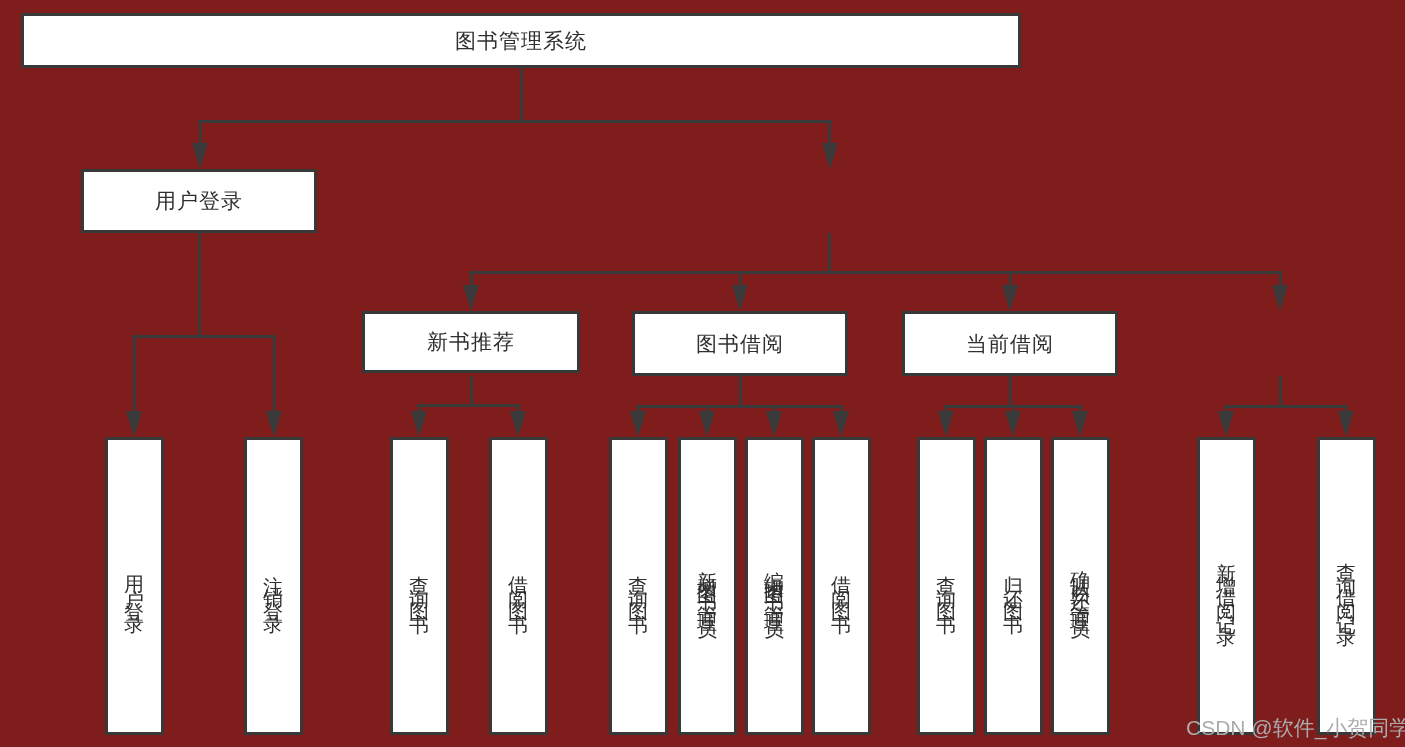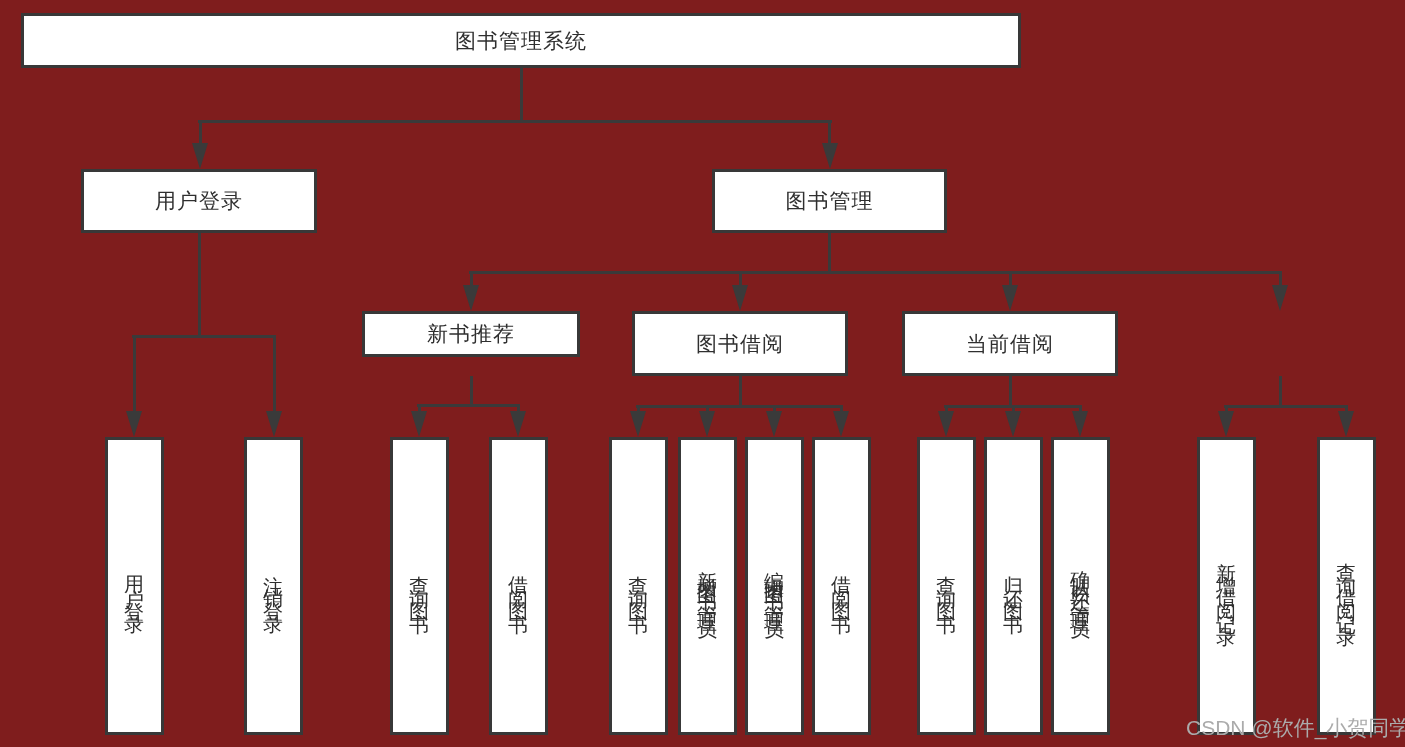--- a/index.html
+++ b/index.html
@@ -77,43 +77,40 @@
   <div class="vline" style="left:520px;top:68px;height:53px"></div>
   <div class="hline" style="left:198px;top:120px;width:634px"></div>
   <div class="vline" style="left:199px;top:120px;height:25px"></div>
   <div class="arrowhead" style="left:192px;top:143px"></div>
   <div class="vline" style="left:828px;top:120px;height:25px"></div>
   <div class="arrowhead" style="left:822px;top:143px"></div>
 
   <div class="box" style="left:81px;top:169px;width:236px;height:64px">
     <span class="hlabel">用户登录</span>
   </div>
-  <div class="box" style="left:712px;top:169px;width:235px;height:64px">
-    <span class="hlabel">图书管理</span>
-  </div>
 
   <div class="vline" style="left:198px;top:233px;height:104px"></div>
   <div class="hline" style="left:132px;top:335px;width:144px"></div>
   <div class="vline" style="left:133px;top:335px;height:76px"></div>
   <div class="arrowhead" style="left:126px;top:411px"></div>
   <div class="vline" style="left:273px;top:335px;height:76px"></div>
   <div class="arrowhead" style="left:266px;top:411px"></div>
 
   <div class="vline" style="left:828px;top:233px;height:40px"></div>
   <div class="hline" style="left:469px;top:271px;width:813px"></div>
   <div class="vline" style="left:470px;top:271px;height:16px"></div>
   <div class="arrowhead" style="left:463px;top:285px"></div>
   <div class="vline" style="left:739px;top:271px;height:16px"></div>
   <div class="arrowhead" style="left:732px;top:285px"></div>
   <div class="vline" style="left:1009px;top:271px;height:16px"></div>
   <div class="arrowhead" style="left:1002px;top:285px"></div>
   <div class="vline" style="left:1279px;top:271px;height:16px"></div>
   <div class="arrowhead" style="left:1272px;top:285px"></div>
 
-  <div class="box" style="left:362px;top:311px;width:218px;height:46px">
+  <div class="box" style="left:362px;top:311px;width:218px;height:62px">
     <span class="hlabel">新书推荐</span>
   </div>
   <div class="box" style="left:632px;top:311px;width:216px;height:65px">
     <span class="hlabel">图书借阅</span>
   </div>
   <div class="box" style="left:902px;top:311px;width:216px;height:65px">
     <span class="hlabel">当前借阅</span>
   </div>
 
   <div class="vline" style="left:470px;top:376px;height:30px"></div>

